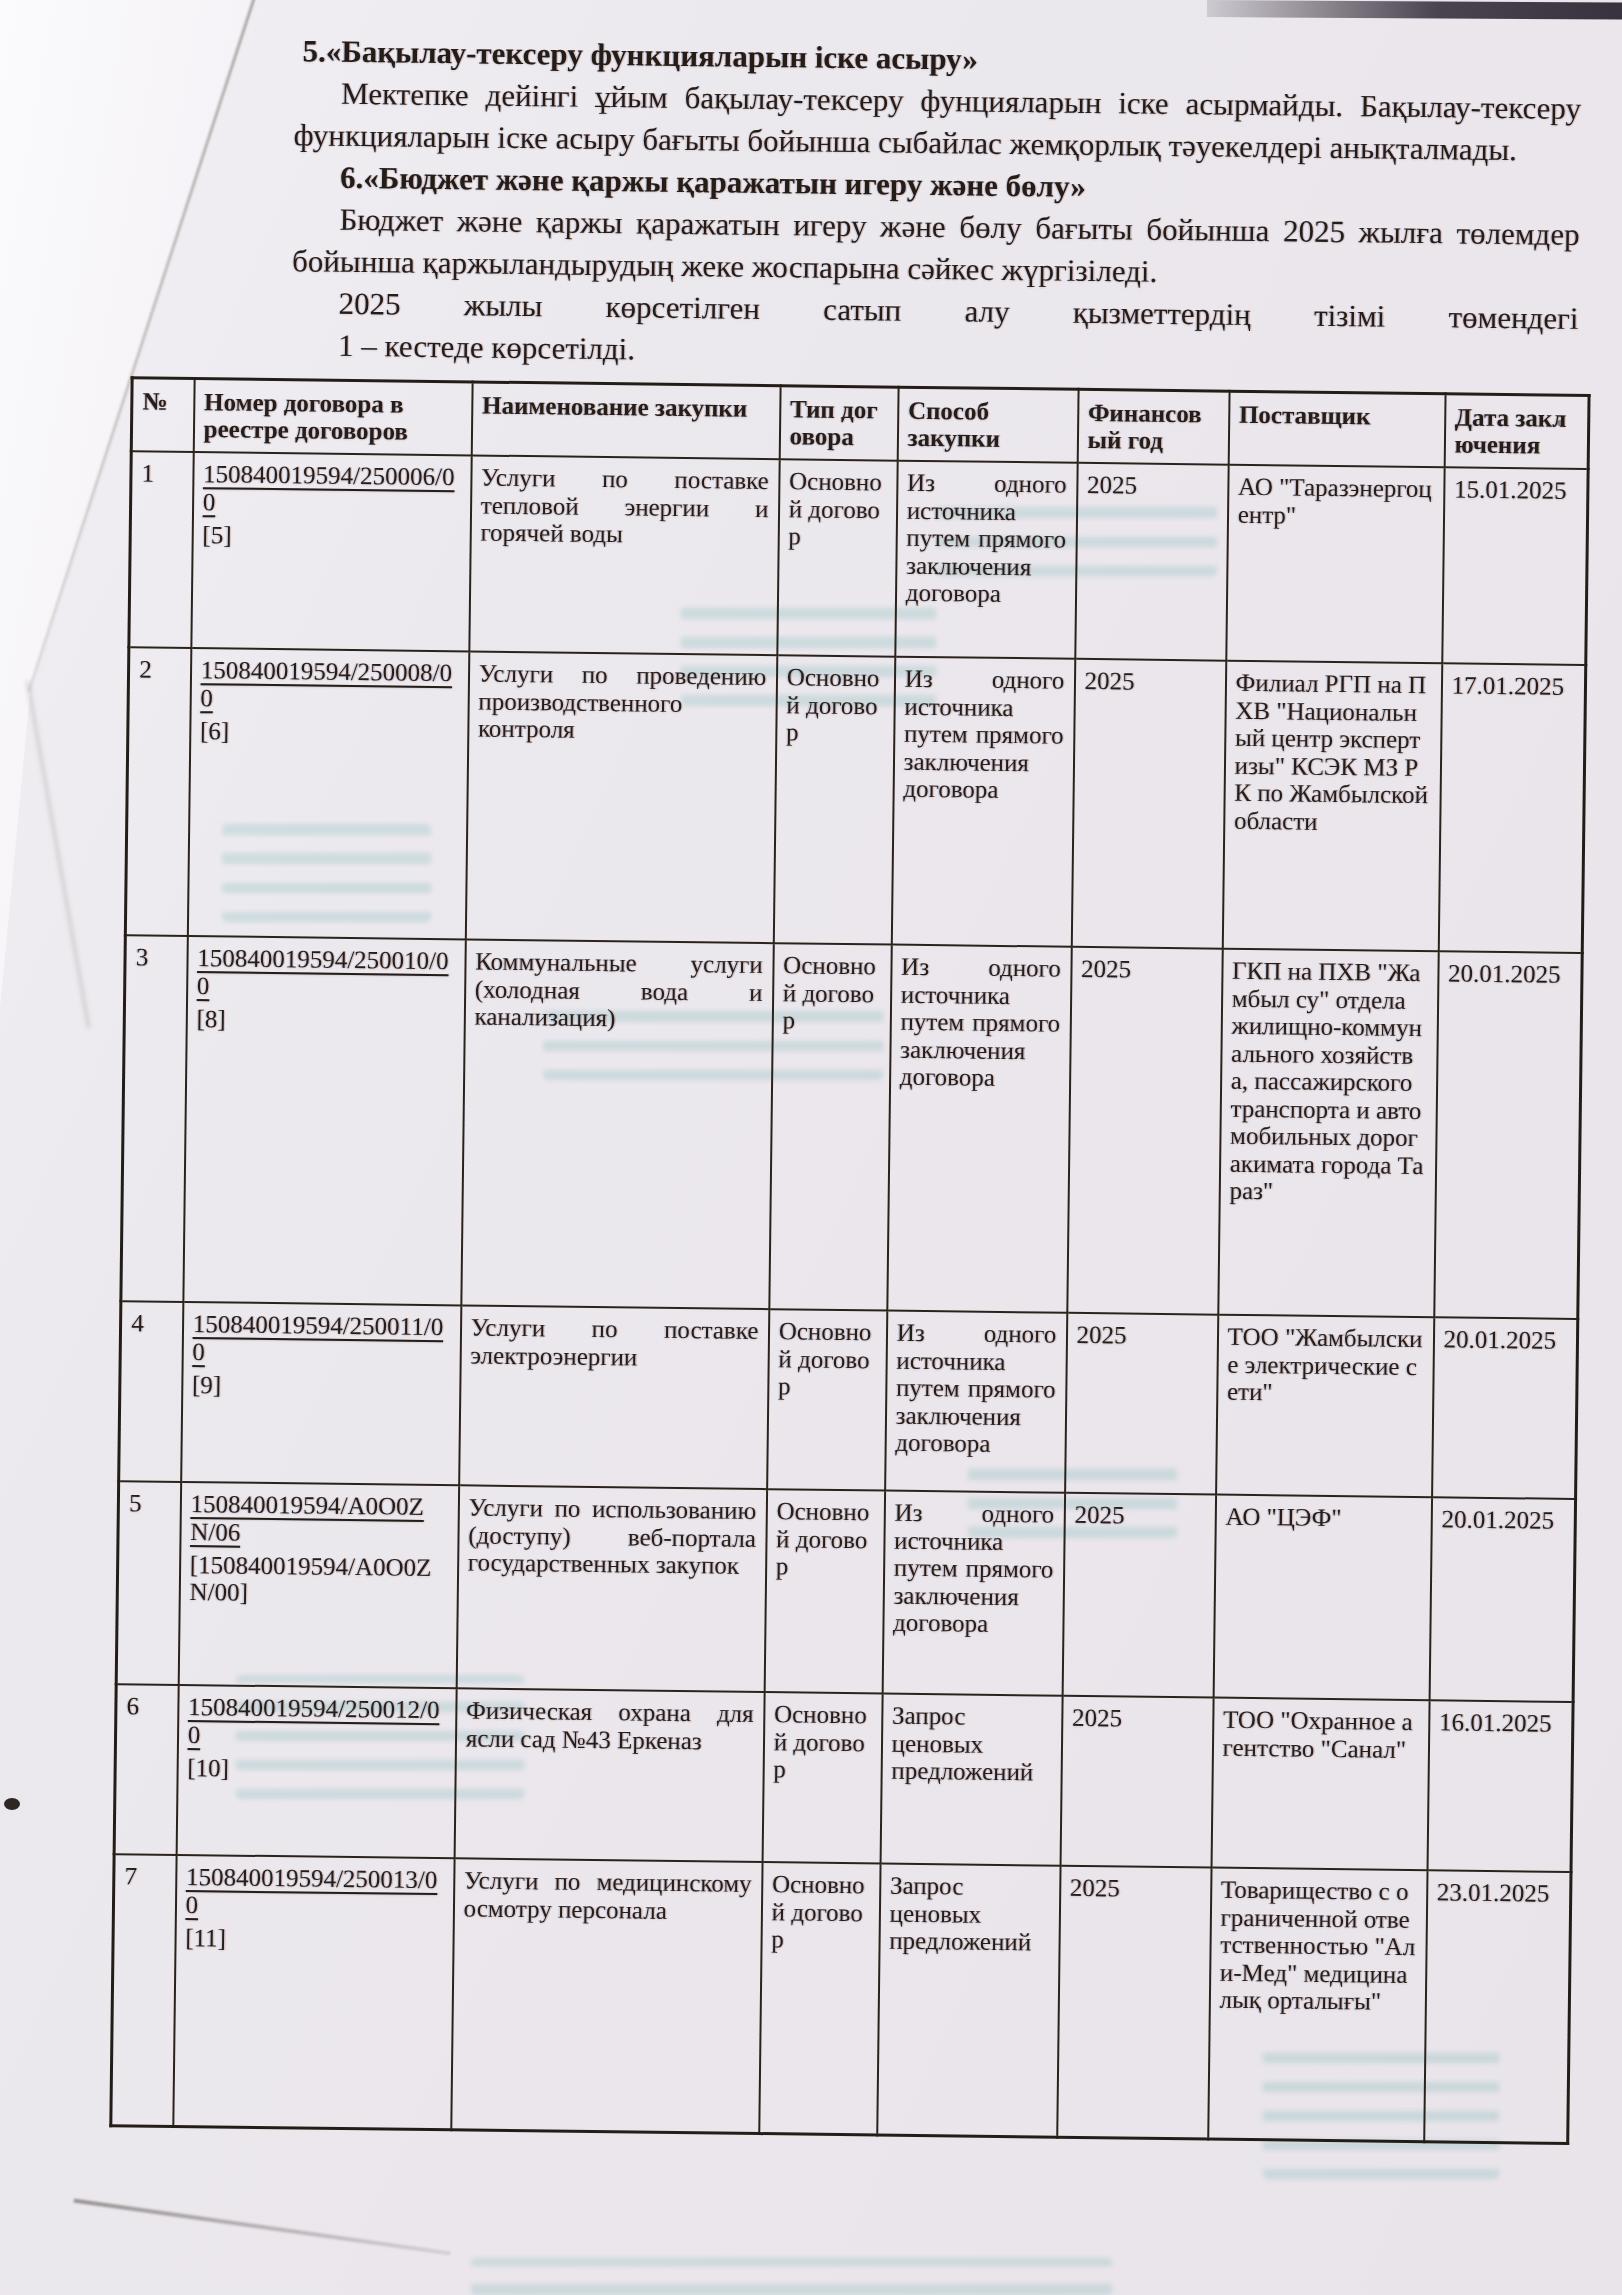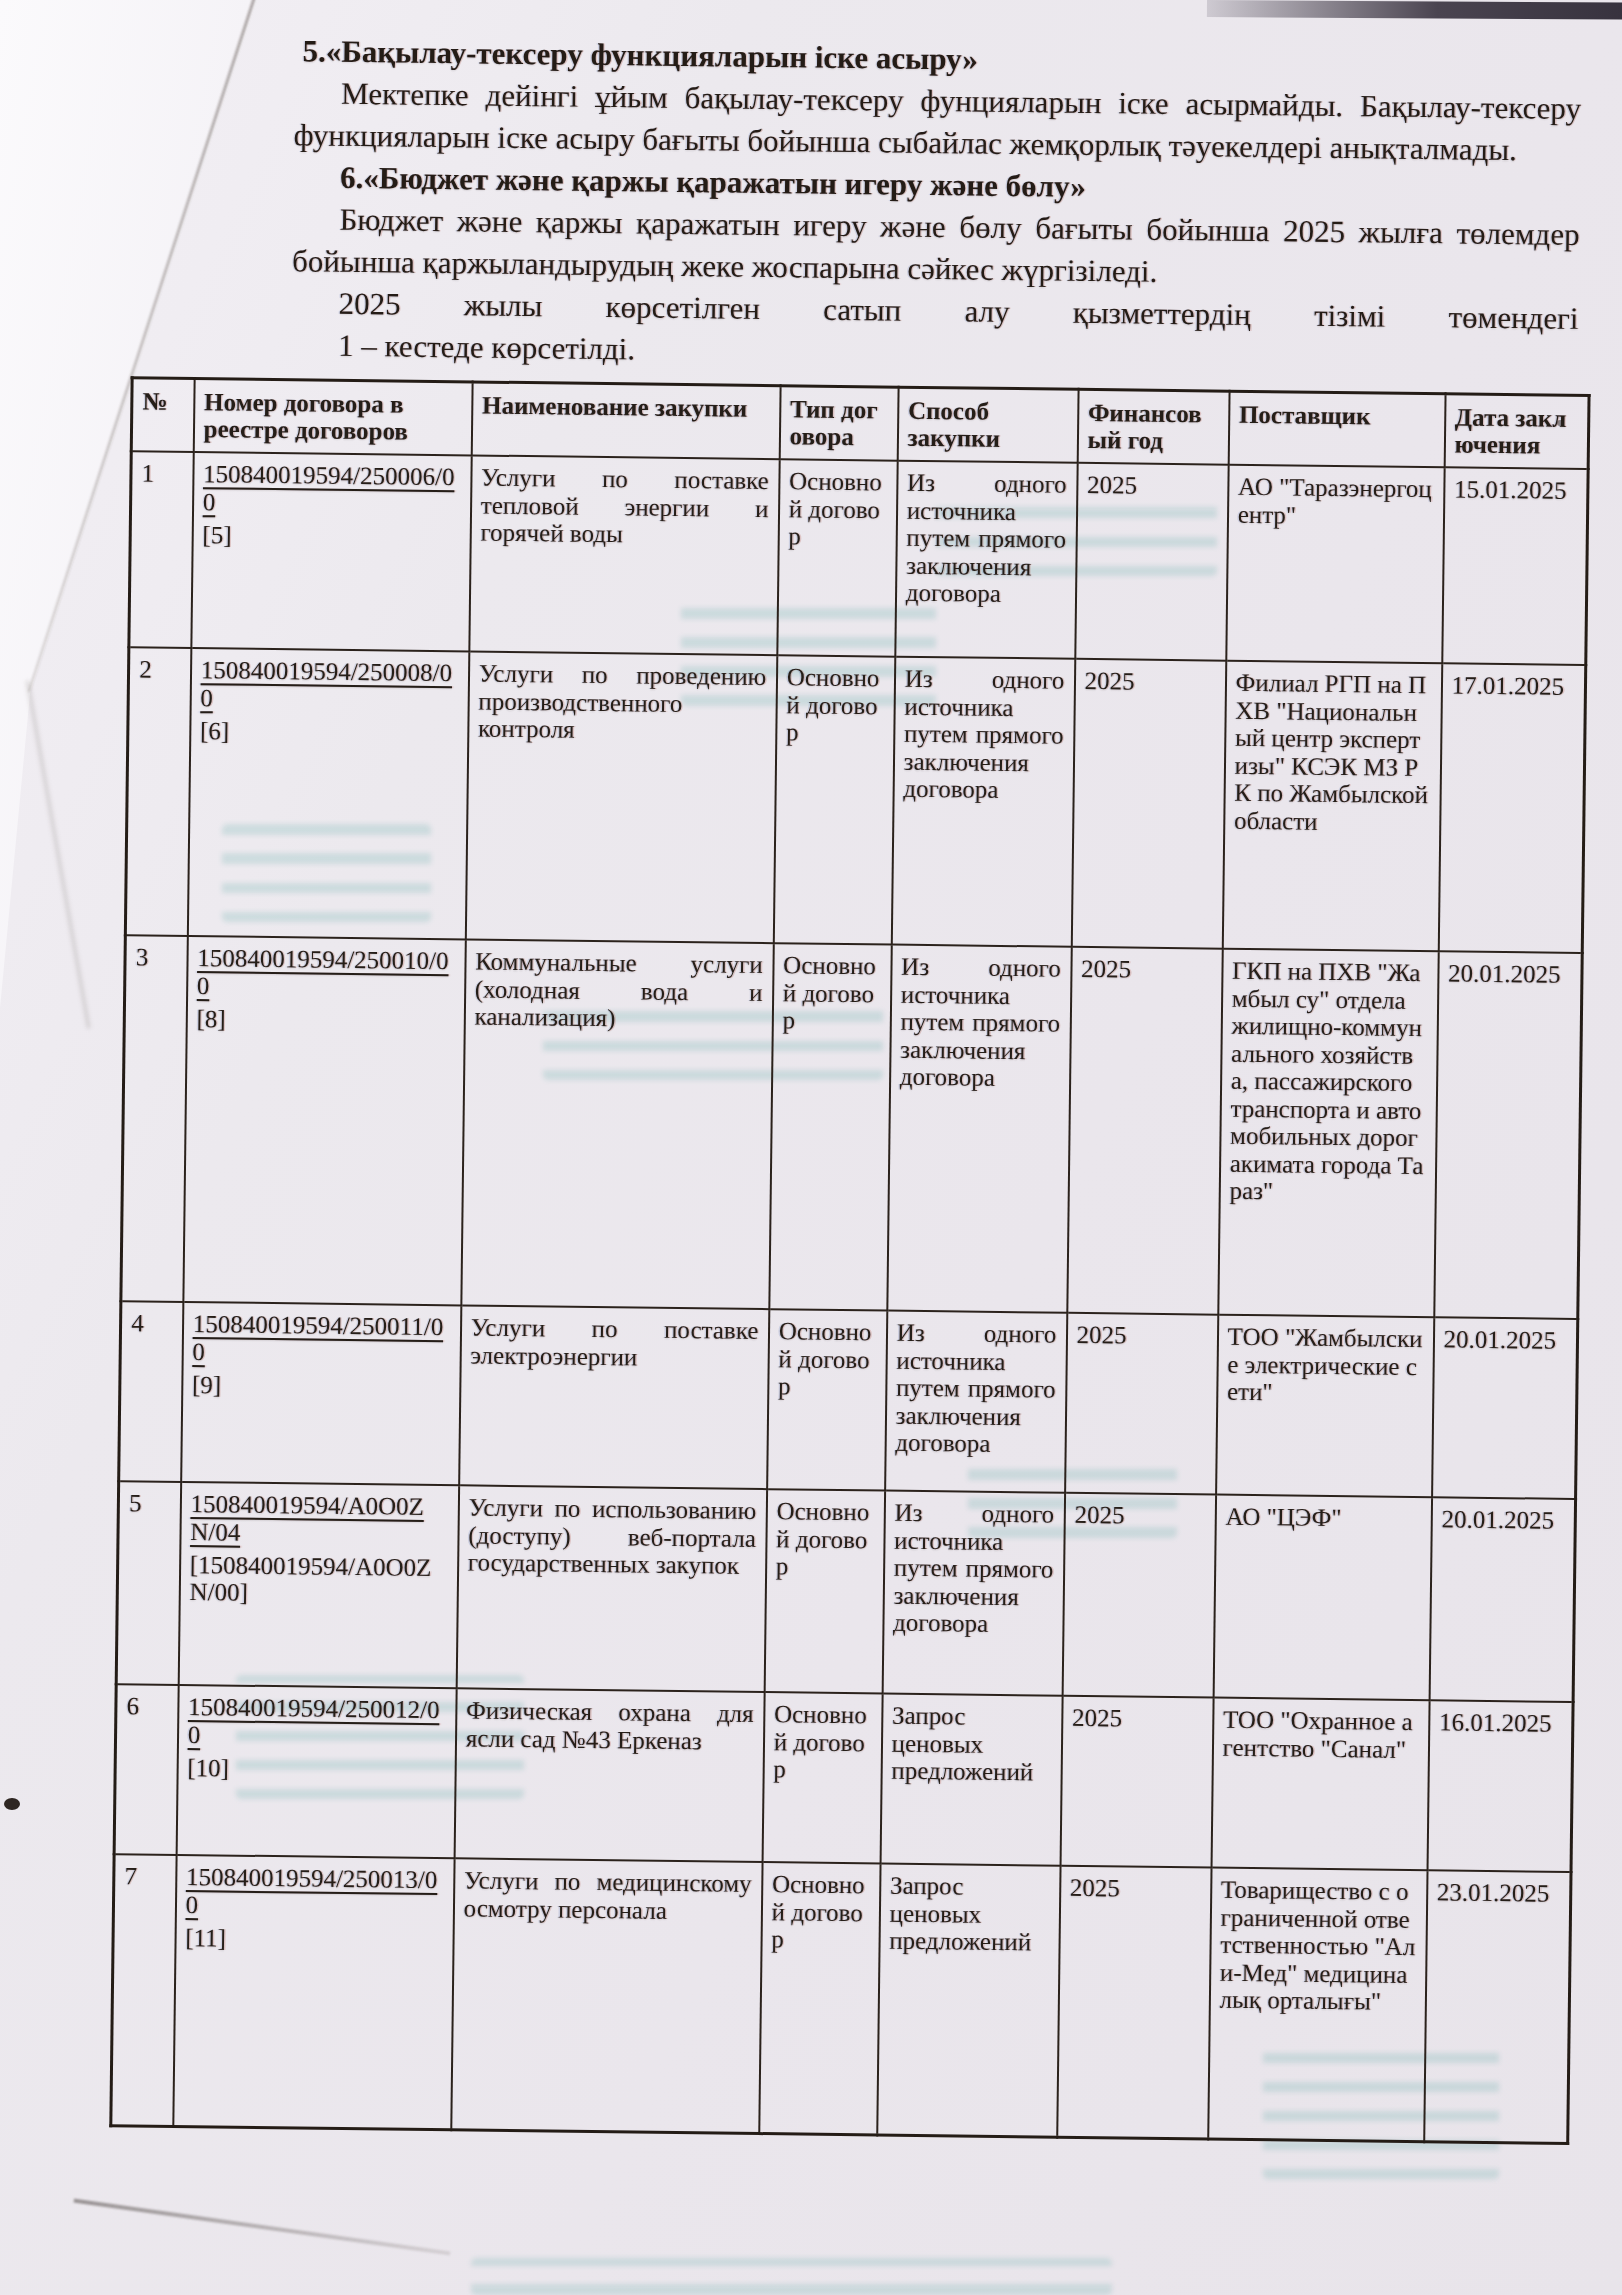--- a/index.html
+++ b/index.html
@@ -169,21 +169,21 @@
               <td class="col-contract"><span class="contract-num">150840019594/250011/00</span><div class="contract-ref">[9]</div></td>
               <td class="col-name">Услуги по поставке электроэнергии</td>
               <td class="col-type">Основной договор</td>
               <td class="col-method">Из одного источника путем прямого заключения договора</td>
               <td class="col-year">2025</td>
               <td class="col-supplier">ТОО "Жамбылские электрические сети"</td>
               <td class="col-date">20.01.2025</td>
             </tr>
             <tr class="row r5">
               <td class="col-num">5</td>
-              <td class="col-contract"><span class="contract-num">150840019594/A0O0ZN/04</span><div class="contract-ref">[150840019594/A0O0ZN/00]</div></td>
+              <td class="col-contract"><span class="contract-num">150840019594/A0O0ZN/06</span><div class="contract-ref">[150840019594/A0O0ZN/00]</div></td>
               <td class="col-name">Услуги по использованию (доступу) веб-портала государственных закупок</td>
               <td class="col-type">Основной договор</td>
               <td class="col-method">Из одного источника путем прямого заключения договора</td>
               <td class="col-year">2025</td>
               <td class="col-supplier">АО "ЦЭФ"</td>
               <td class="col-date">20.01.2025</td>
             </tr>
             <tr class="row r6">
               <td class="col-num">6</td>
               <td class="col-contract"><span class="contract-num">150840019594/250012/00</span><div class="contract-ref">[10]</div></td>

